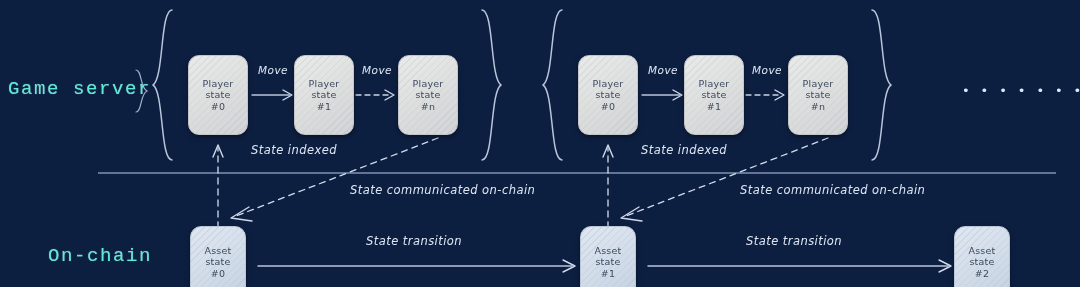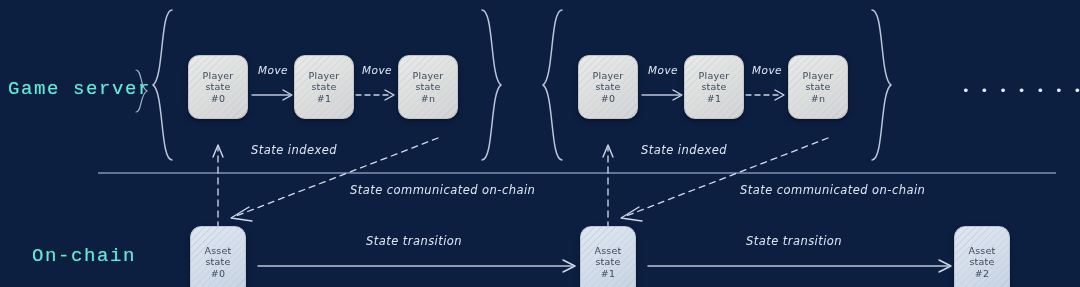--- a/index.html
+++ b/index.html
@@ -20,27 +20,27 @@
   .row-label {
     position: absolute;
     color: #5eead4;
     font-family: Liberation Mono, monospace;
     font-size: 19px;
     letter-spacing: 1.6px;
     white-space: nowrap;
     text-shadow: 0 0 1px rgba(232,238,248,.45);
   }
   #label-game-server { left: 8px; top: 78px; }
-  #label-on-chain    { left: 32px; top: 245px; }
+  #label-on-chain    { left: 48px; top: 245px; }
 
   
   .state-box {
     position: absolute;
     width: 60px;
-    height: 64px;
+    height: 80px;
     border-radius: 11px;
     box-sizing: border-box;
     display: flex;
     flex-direction: column;
     align-items: center;
     justify-content: center;
     line-height: 1.22;
     font-size: 9.5px;
     letter-spacing: .2px;
     color: #3c4a5e;

